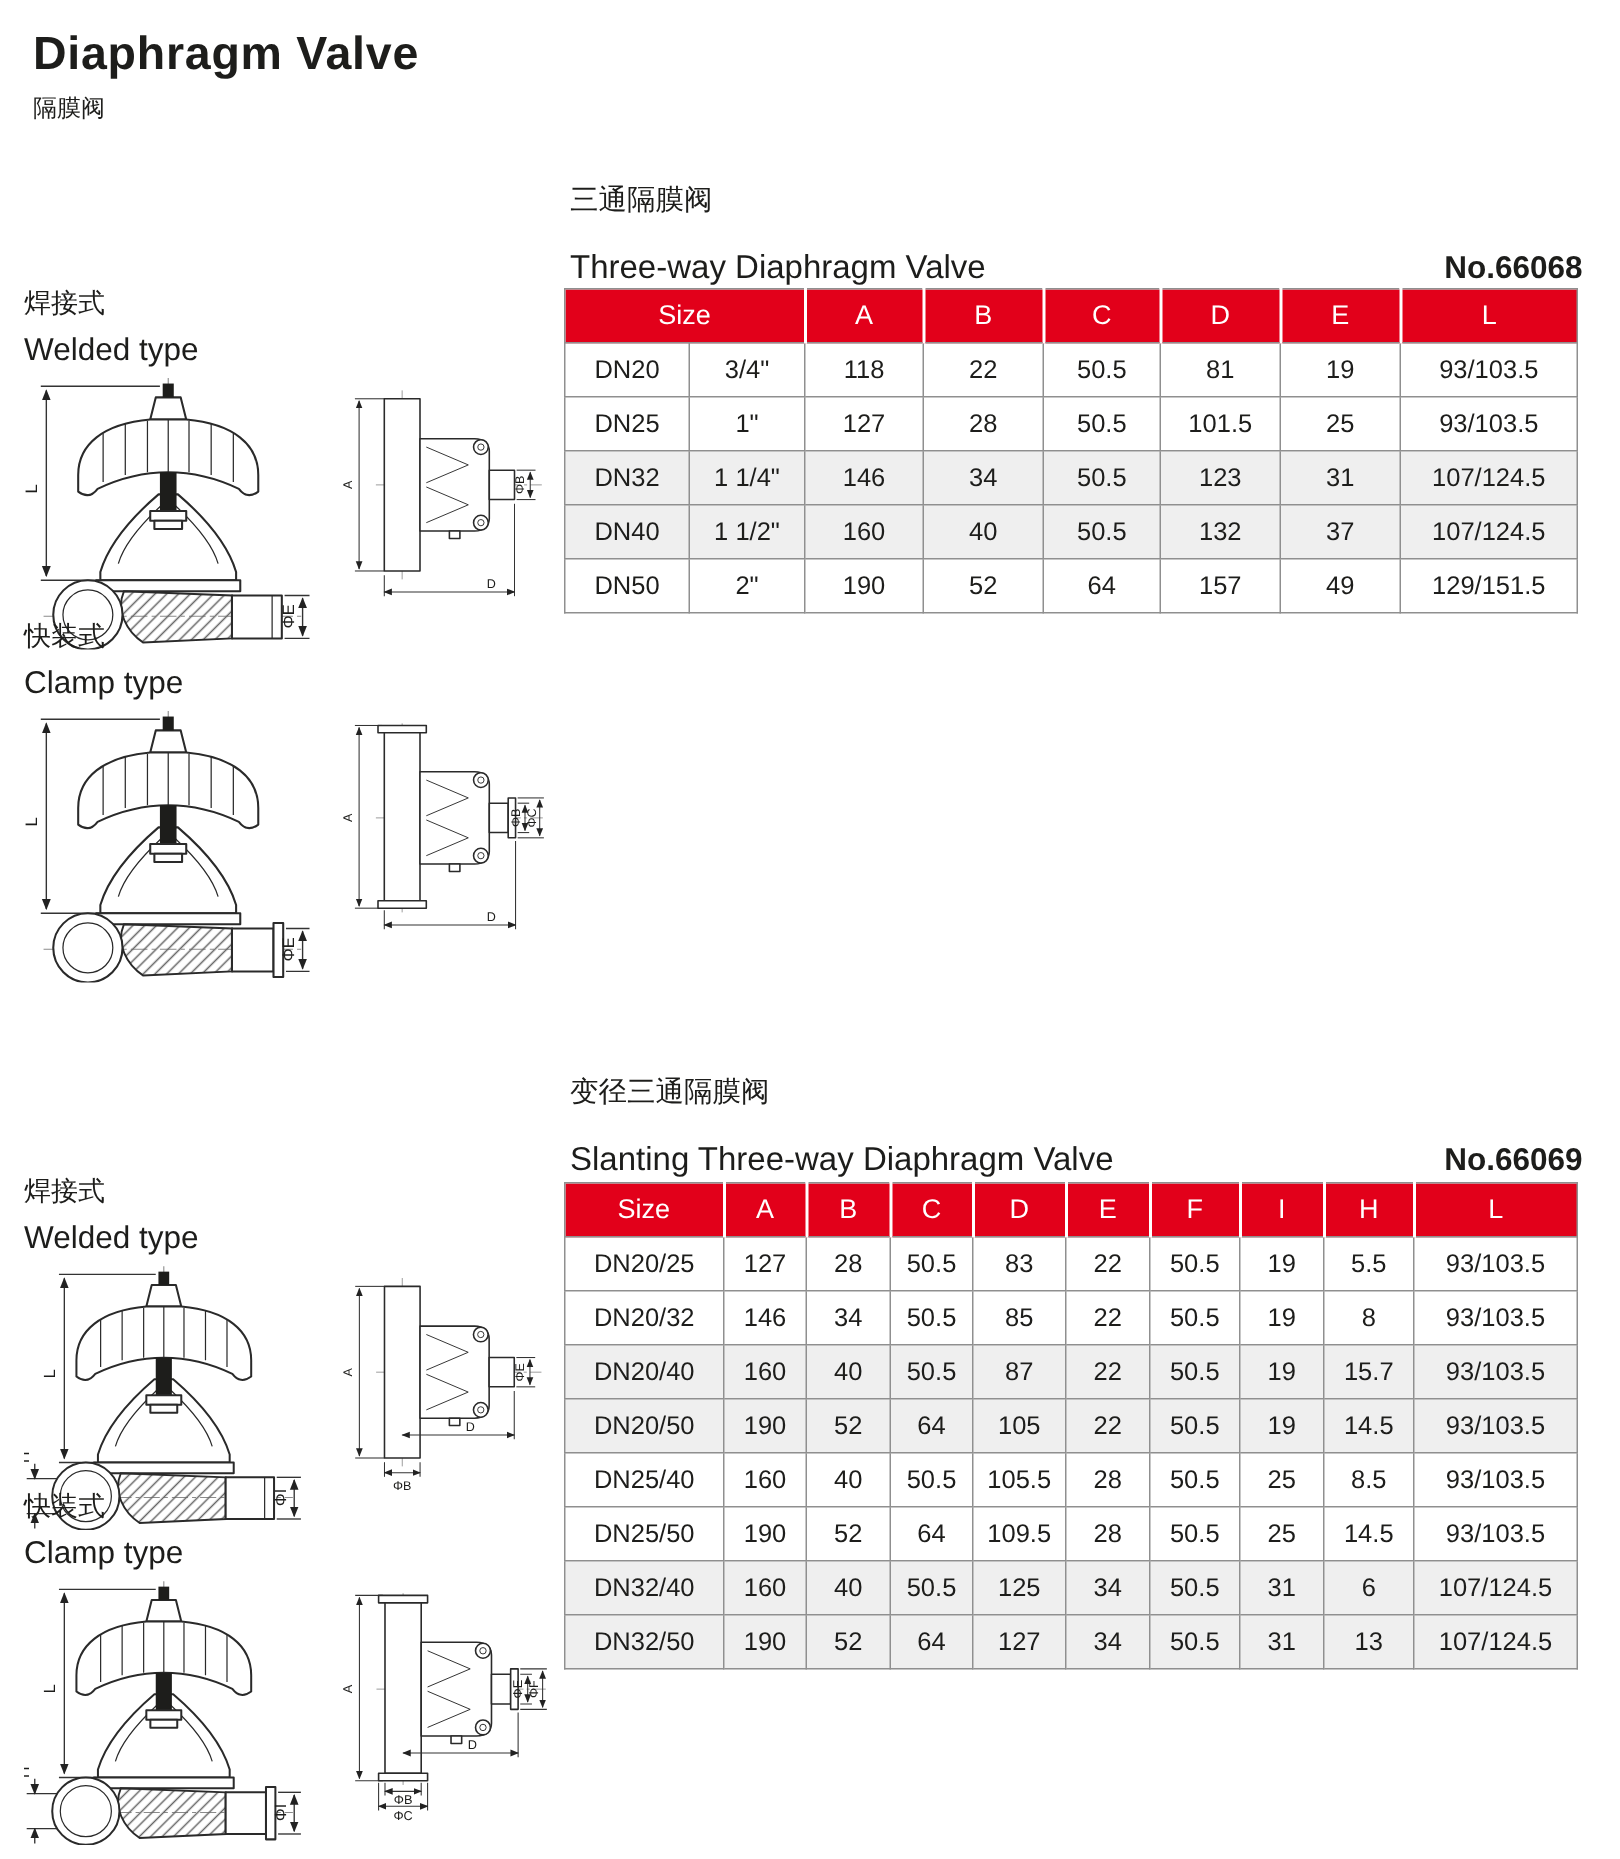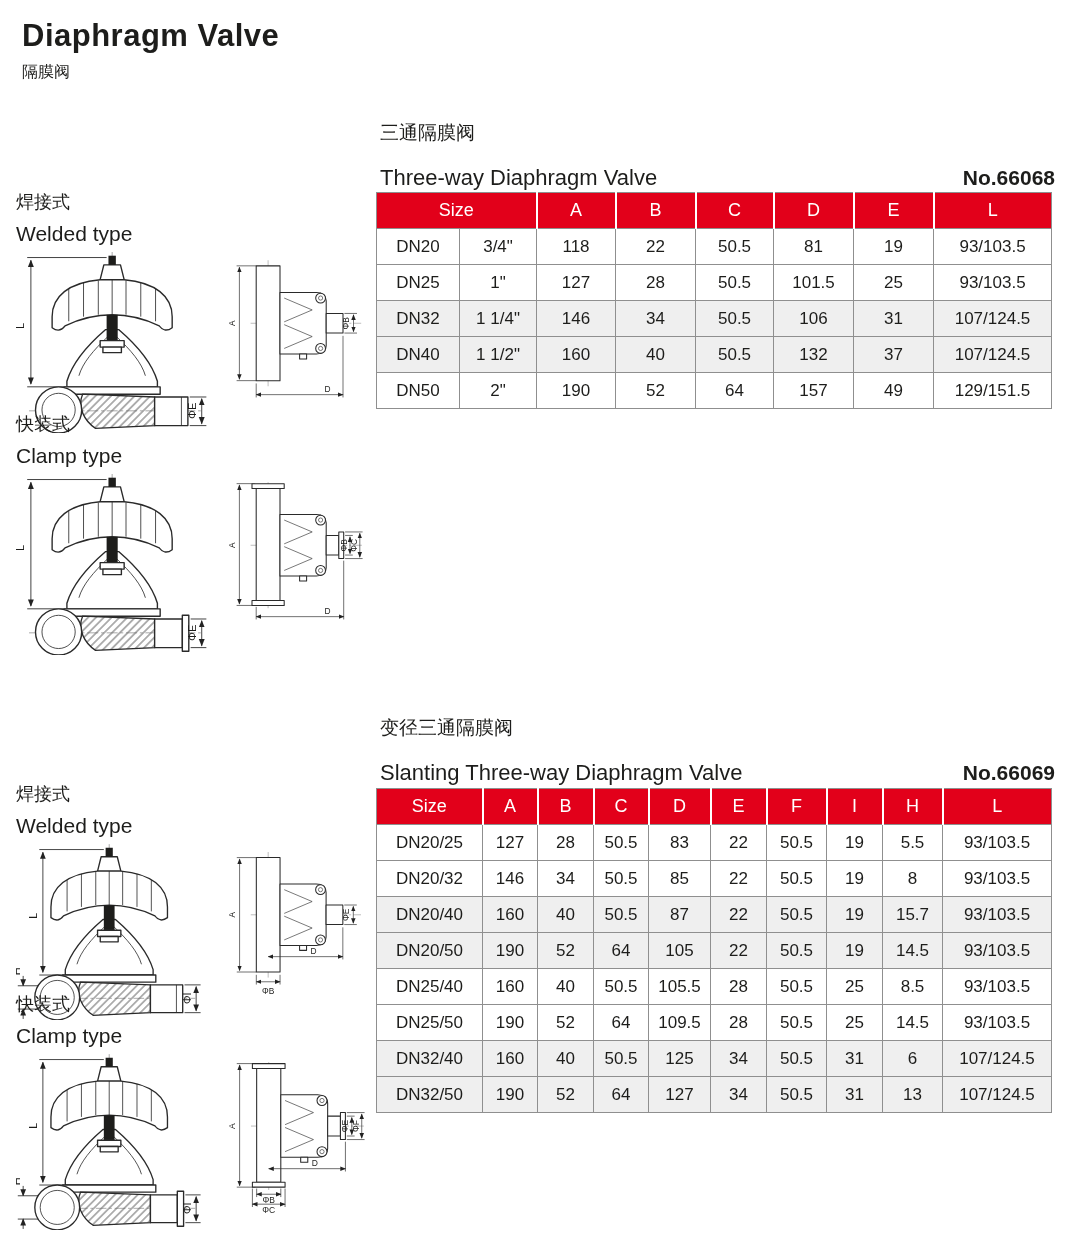--- a/index.html
+++ b/index.html
@@ -127,21 +127,21 @@
           <td>101.5</td>
           <td>25</td>
           <td>93/103.5</td>
         </tr>
         <tr>
           <td>DN32</td>
           <td>1 1/4"</td>
           <td>146</td>
           <td>34</td>
           <td>50.5</td>
-          <td>106</td>
+          <td>123</td>
           <td>31</td>
           <td>107/124.5</td>
         </tr>
         <tr>
           <td>DN40</td>
           <td>1 1/2"</td>
           <td>160</td>
           <td>40</td>
           <td>50.5</td>
           <td>132</td>

